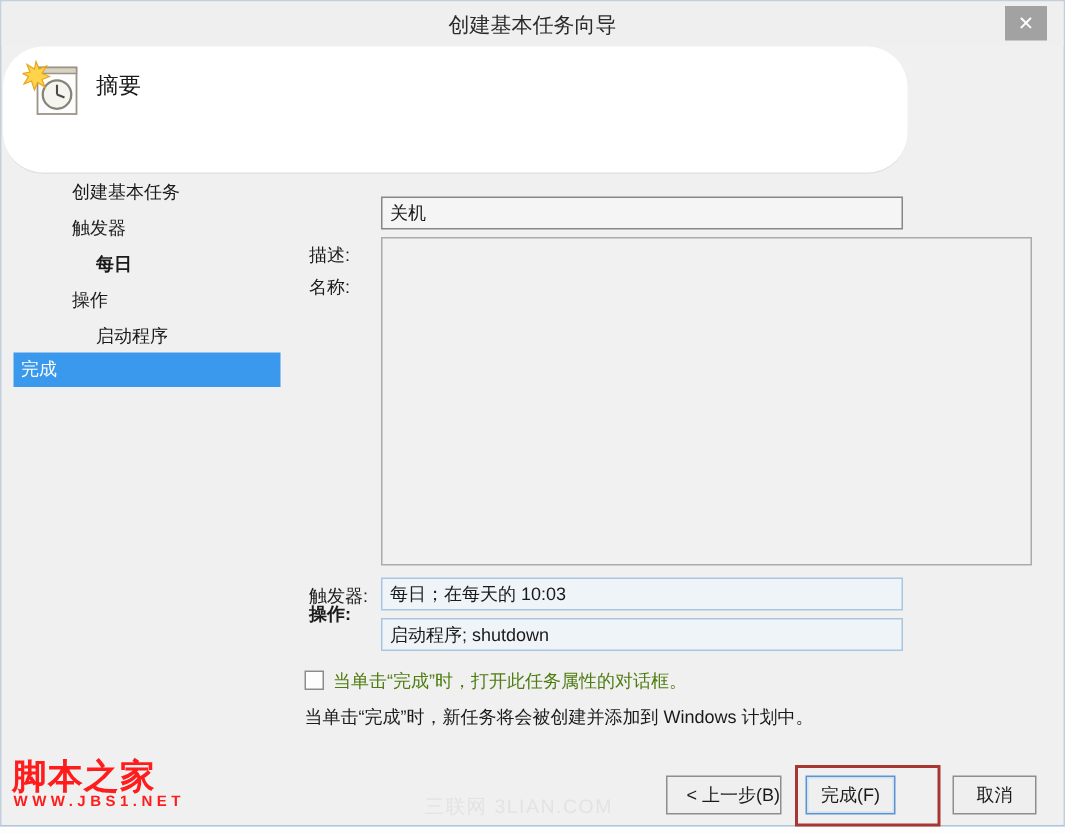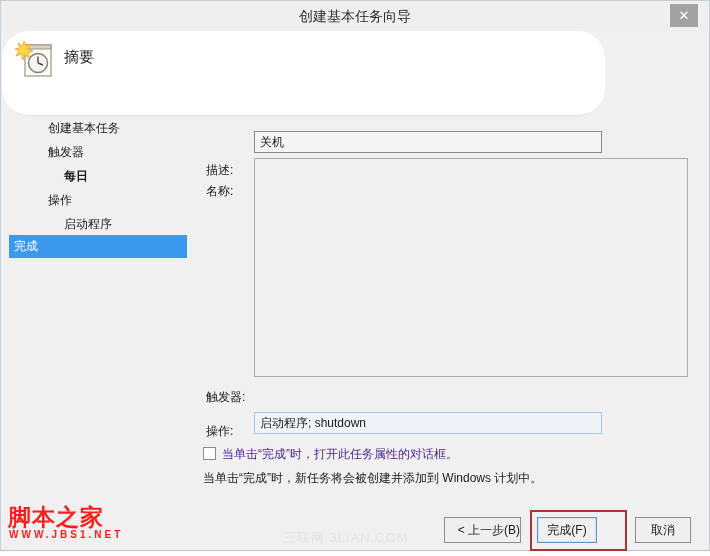--- a/index.html
+++ b/index.html
@@ -36,21 +36,21 @@
           color:#1a1a1a; padding:2px 5px; background:#f5f5f5; border:1px solid #878787;
           font-family:"Liberation Sans","DejaVu Sans",sans-serif; }
   .tbox.ro { background:#eff4f9; border:1px solid #a9c6e0; }
   textarea.desc { position:absolute; left:253px; top:157px; width:434px; height:219px;
           background:#f1f1f1; border:1px solid #ababab; resize:none; font-size:12px;
           font-family:"Liberation Sans","DejaVu Sans",sans-serif; }
 
   .chk-row { position:absolute; left:202px; top:445px; height:16px; }
   .chk-box { position:absolute; left:0; top:1px; width:13px; height:13px;
              background:#fdfdfd; border:1px solid #8b8b8b; cursor:pointer; }
-  .chk-label { position:absolute; left:19px; top:0; width:480px; font-size:12px; color:#4c1d95; white-space:nowrap; }
+  .chk-label { position:absolute; left:19px; top:0; width:480px; font-size:12px; color:#4d7c0f; white-space:nowrap; }
   .note { position:absolute; left:202px; top:469px; font-size:12px; color:#1a1a1a; white-space:nowrap; }
 
   
   .btn { position:absolute; top:516px; height:26px; background:#efefef;
          border:1px solid #8e8e8e; font-size:12px; color:#1a1a1a; text-align:center;
          line-height:24px; cursor:pointer;
          font-family:"Liberation Sans","DejaVu Sans",sans-serif; }
   .btn-back { left:443px; width:77px;text-align:right; }
   .btn-finish { left:536px; width:60px; border:1px solid #5c94ce;
                 box-shadow:inset 0 0 0 1px #cfe2f5; }
@@ -97,22 +97,23 @@
     <div class="side-item" style="left:28px; top:213px;">启动程序</div>
     <div class="side-active">完成</div>
 
     <div class="flabel" style="top:134px;margin-top:48px;">名称:</div>
     <input class="tbox" style="top: 130px;" type="text" value="关机">
 
     <div class="flabel" style="top:161px;">描述:</div>
     <textarea class="desc" style=""></textarea>
 
     <div class="flabel" style="top:388px;">触发器:</div>
+    <input class="tbox ro" style="top: 384px;" type="text" readonly="" value="每日；在每天的 10:03">
 
-    <div class="flabel" style="top:422px;">操作:</div>
+    <div class="flabel" style="top:400px;font-weight:bold;">操作:</div>
     <input class="tbox ro" style="top: 411px;" type="text" readonly="" value="启动程序; shutdown">
 
     <div class="chk-row">
       <span class="chk-box"></span>
       <span class="chk-label">当单击“完成”时，打开此任务属性的对话框。</span>
     </div>
 
     <div class="note">当单击“完成”时，新任务将会被创建并添加到 Windows 计划中。</div>
 
     <button class="btn btn-back">&lt; 上一步(B)</button>

